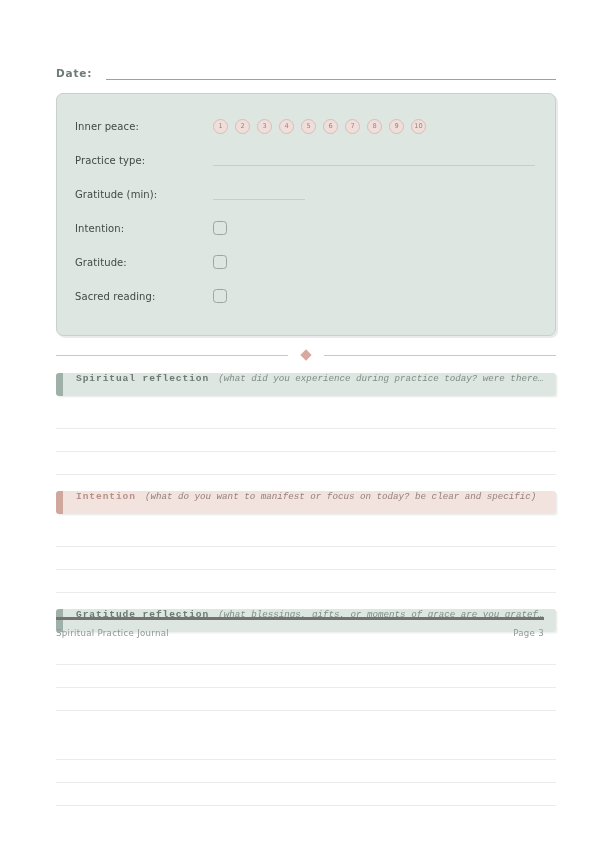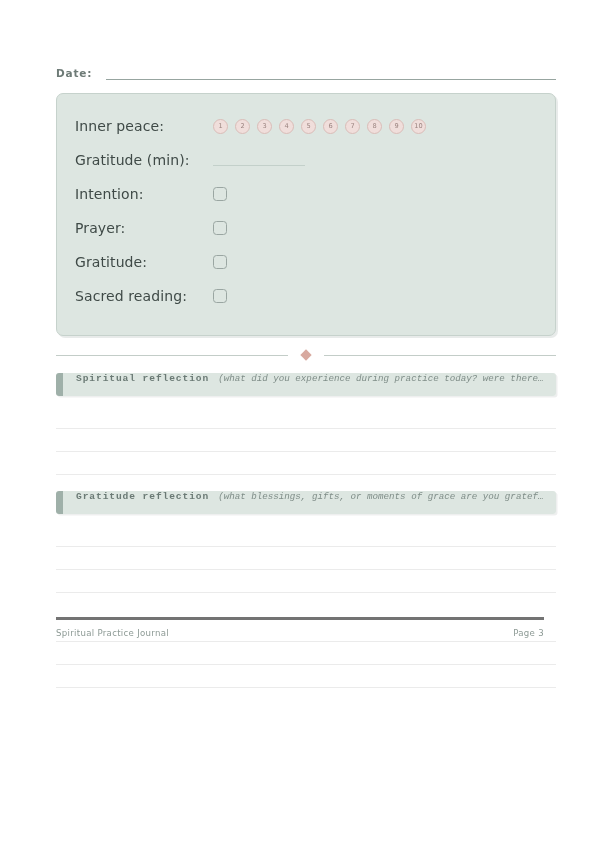--- a/index.html
+++ b/index.html
@@ -60,21 +60,21 @@
   }
   .field-row {
     display: flex;
     align-items: center;
     height: 34px;
     padding-left: 18px;
   }
   .field-label {
     width: 138px;
     flex: 0 0 138px;
-    font-size: 14px;
+    font-size: 10px;
     color: #3f4a47;
     letter-spacing: 0.1px;
   }
   .field-control {
     flex: 1;
     display: flex;
     align-items: center;
     padding-right: 18px;
   }
 
@@ -240,33 +240,33 @@
             <span class="rating-circle">5</span>
             <span class="rating-circle">6</span>
             <span class="rating-circle">7</span>
             <span class="rating-circle">8</span>
             <span class="rating-circle">9</span>
             <span class="rating-circle">10</span>
           </div>
         </div>
       </div>
       <div class="field-row">
+        <div class="field-label">Practice type:</div>
+        <div class="field-control">
+          <div class="inline-line long"></div>
+        </div>
+      </div>
+      <div class="field-row">
         <div class="field-label">Gratitude (min):</div>
         <div class="field-control">
           <div class="inline-line short"></div>
         </div>
       </div>
       <div class="field-row">
         <div class="field-label">Intention:</div>
-        <div class="field-control">
-          <div class="checkbox"></div>
-        </div>
-      </div>
-      <div class="field-row">
-        <div class="field-label">Prayer:</div>
         <div class="field-control">
           <div class="checkbox"></div>
         </div>
       </div>
       <div class="field-row">
         <div class="field-label">Gratitude:</div>
         <div class="field-control">
           <div class="checkbox"></div>
         </div>
       </div>
@@ -293,20 +293,34 @@
             <span class="section-hint">(what did you experience during practice today? were there moments of stillness, cla...</span>
           </div>
         </div>
         <div class="write-lines">
           <div class="write-line"></div>
           <div class="write-line"></div>
           <div class="write-line"></div>
         </div>
       </div>
       <div class="section">
+        <div class="section-header theme-rose">
+          <div class="accent-bar"></div>
+          <div class="header-body">
+            <span class="section-title">Intention</span>
+            <span class="section-hint">(what do you want to manifest or focus on today? be clear and specific)</span>
+          </div>
+        </div>
+        <div class="write-lines">
+          <div class="write-line"></div>
+          <div class="write-line"></div>
+          <div class="write-line"></div>
+        </div>
+      </div>
+      <div class="section">
         <div class="section-header theme-green">
           <div class="accent-bar"></div>
           <div class="header-body">
             <span class="section-title">Gratitude reflection</span>
             <span class="section-hint">(what blessings, gifts, or moments of grace are you grateful for today?)</span>
           </div>
         </div>
         <div class="write-lines">
           <div class="write-line"></div>
           <div class="write-line"></div>

